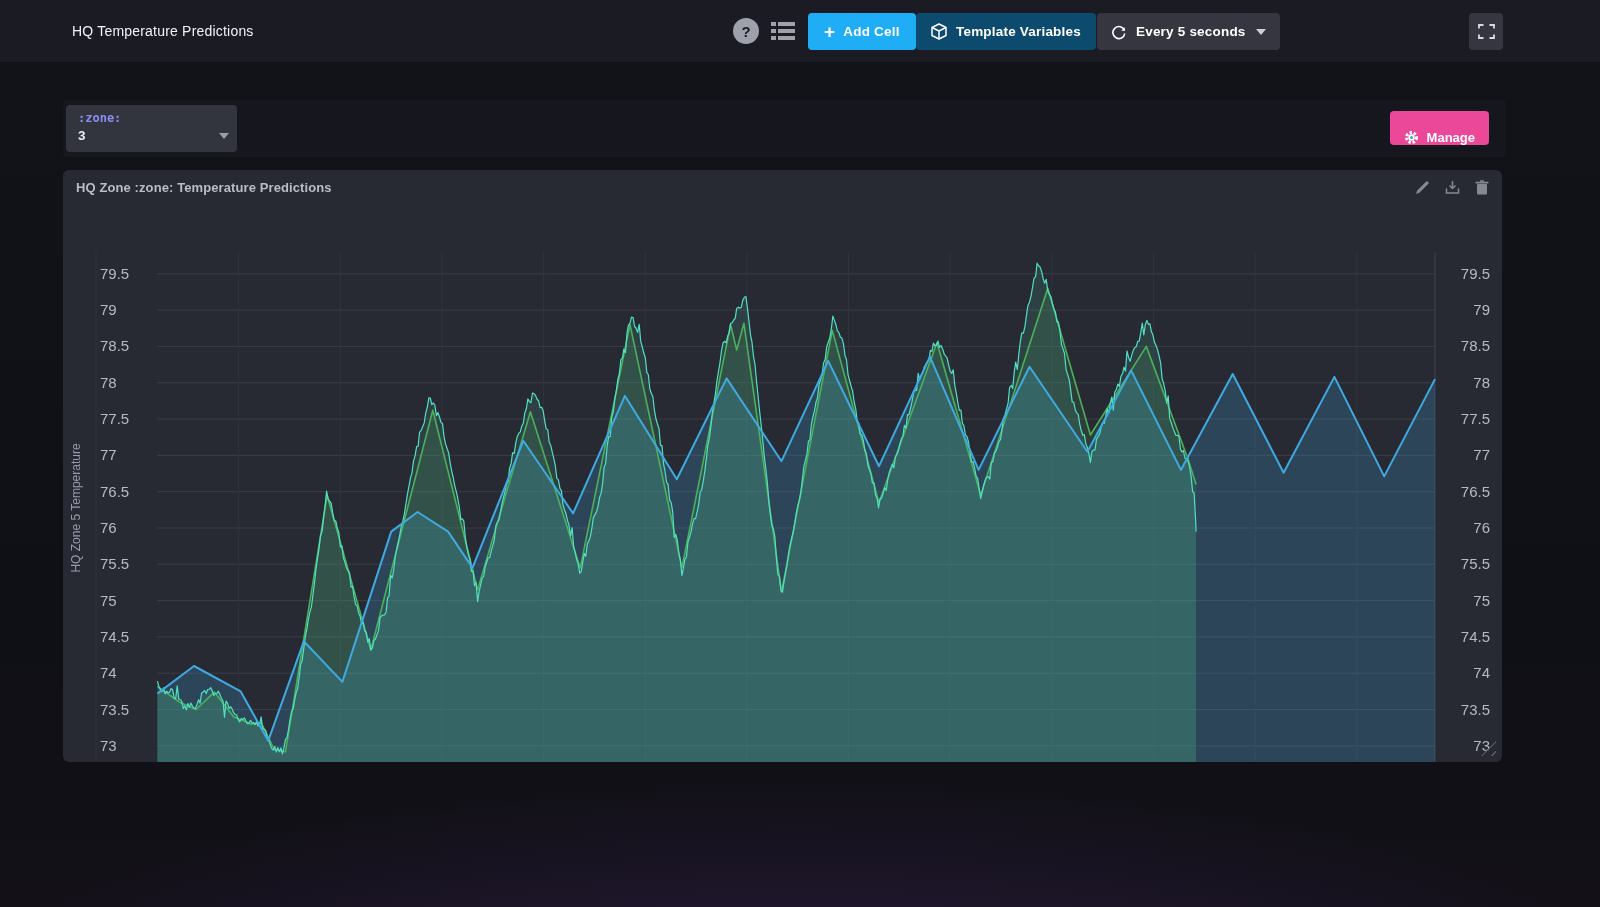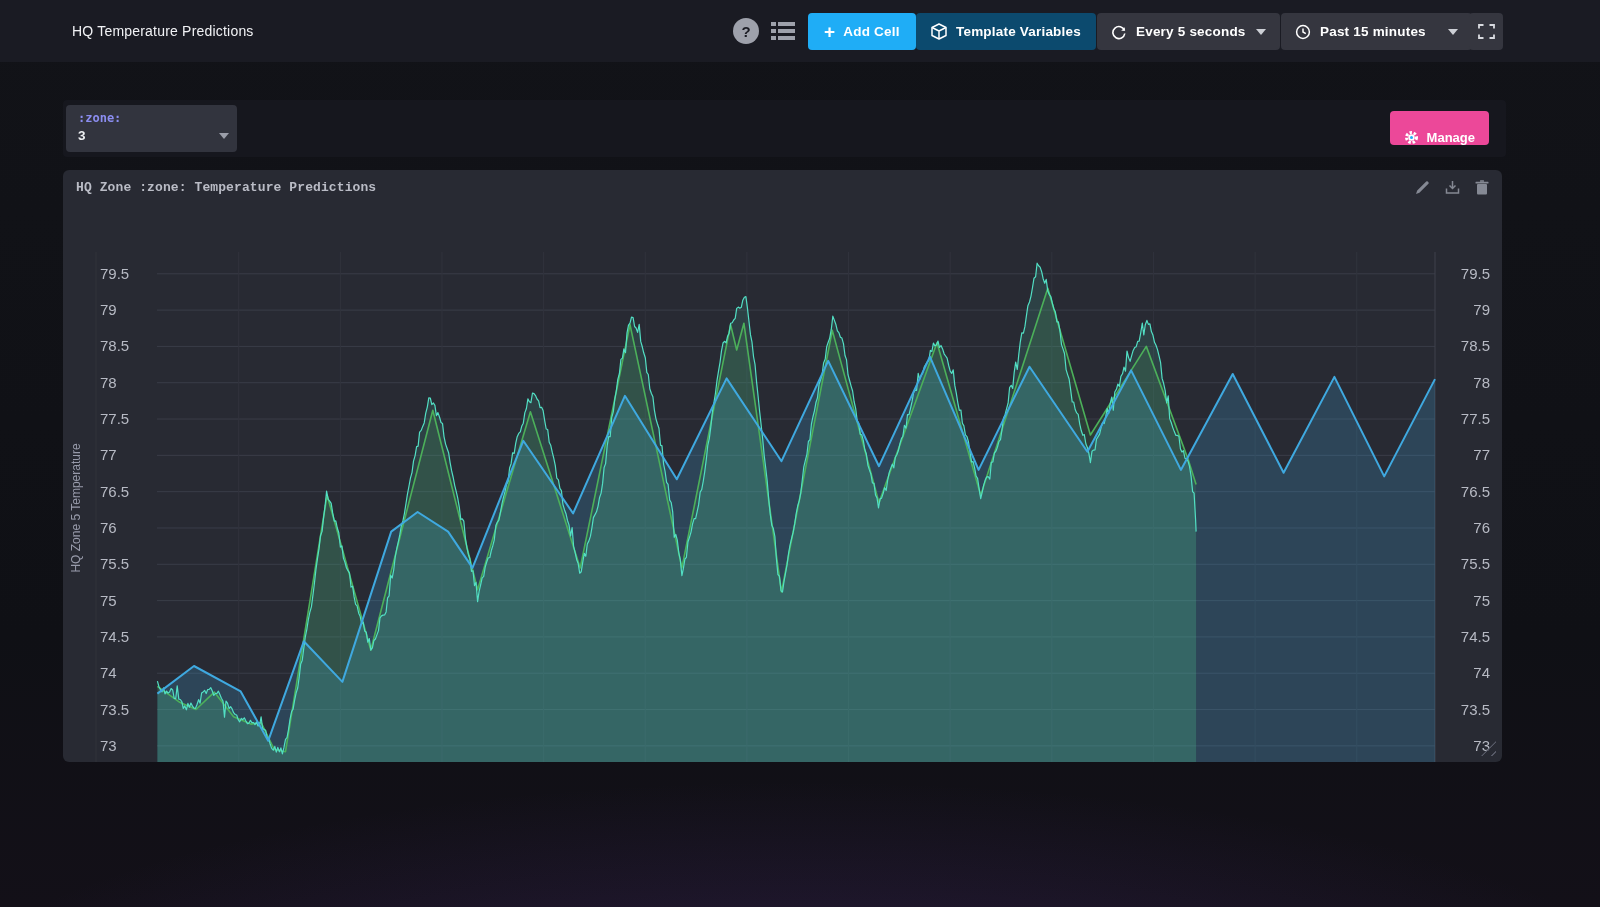--- a/index.html
+++ b/index.html
@@ -29,21 +29,21 @@
         box-sizing:border-box;padding:6px 8px 0 12px;cursor:pointer;}
   .zone-name{font-family:"DejaVu Sans Mono",monospace;font-size:12px;font-weight:bold;color:#8b8df0;}
   .zone-value-row{display:flex;align-items:center;justify-content:space-between;margin-top:3px;}
   .zone-value{color:#eceef1;font-size:13.5px;font-weight:bold;}
   .zone-caret{border-top-color:#9b9ea9;margin-left:0;}
   .manage-btn{position:absolute;right:17px;top:11px;height:34px;border-radius:4px;background:#ec4899;
         display:flex;align-items:flex-end;padding:0 14px;color:#fff;font-size:13px;font-weight:bold;cursor:pointer;margin-left:47px;}
   
   .panel{position:absolute;left:63px;top:170px;width:1439px;height:592px;background:#282a33;border-radius:6px;}
   .panel-head{position:absolute;left:0;top:0;right:0;height:35px;display:flex;align-items:center;}
-  .panel-title{padding-left:13px;font-size:13px;font-weight:bold;color:#babcc6;letter-spacing:.1px;font-family:Liberation Mono, monospace;}
+  .panel-title{padding-left:13px;font-size:13px;font-weight:bold;color:#babcc6;letter-spacing:.1px;}
   .panel-icons{position:absolute;right:13px;top:0;height:35px;display:flex;align-items:center;gap:15px;color:#858994;}
   .panel-icons .icon{cursor:pointer;}
   .chart-wrap{position:absolute;left:0;top:35px;width:1439px;height:557px;}
   svg text{font-family:"Liberation Sans",sans-serif;}
   .resize-handle{position:absolute;right:6px;bottom:6px;width:15px;height:15px;cursor:nwse-resize;
         background:repeating-linear-gradient(135deg,transparent 0 3px,#565966 3px 4.5px,transparent 4.5px 7px);
         clip-path:polygon(100% 0,100% 100%,0 100%);}
 </style>
 </head>
 <body>
@@ -87,30 +87,20 @@
       <span class="icon" style="margin-right:9px;">
         <svg width="16" height="16" viewBox="0 0 16 16" fill="none" stroke="#fff" stroke-width="1.6">
           <path d="M13.5 6.5 A6 6 0 1 0 13.8 9.5"></path>
           <path d="M13.8 3.2 L13.8 6.8 L10.2 6.8" fill="#fff" stroke="none"></path>
         </svg>
       </span>
       <span>Every 5 seconds</span>
       <span class="caret"></span>
     </div>
 
-    <div class="hbtn dark" style="left:1281px;padding:0 14px;">
-      <span class="icon" style="margin-right:9px;">
-        <svg width="16" height="16" viewBox="0 0 16 16" fill="none" stroke="#fff" stroke-width="1.5">
-          <circle cx="8" cy="8" r="6.4"></circle>
-          <path d="M8 4.5 L8 8 L10.8 9.6"></path>
-        </svg>
-      </span>
-      <span>Past 15 minutes</span>
-      <span class="caret" style="margin-left:22px;"></span>
-    </div>
 
     <div class="hbtn dark" style="left:1469px;width:34px;justify-content:center;">
       <span class="icon">
         <svg width="17" height="15" viewBox="0 0 17 15" fill="none" stroke="#d9dbe0" stroke-width="1.8">
           <path d="M1 4.5 L1 1 L5.5 1"></path>
             <path d="M11.5 1 L16 1 L16 4.5"></path>
           <path d="M16 10.5 L16 14 L11.5 14"></path>
             <path d="M5.5 14 L1 14 L1 10.5"></path>
         </svg>
       </span>

